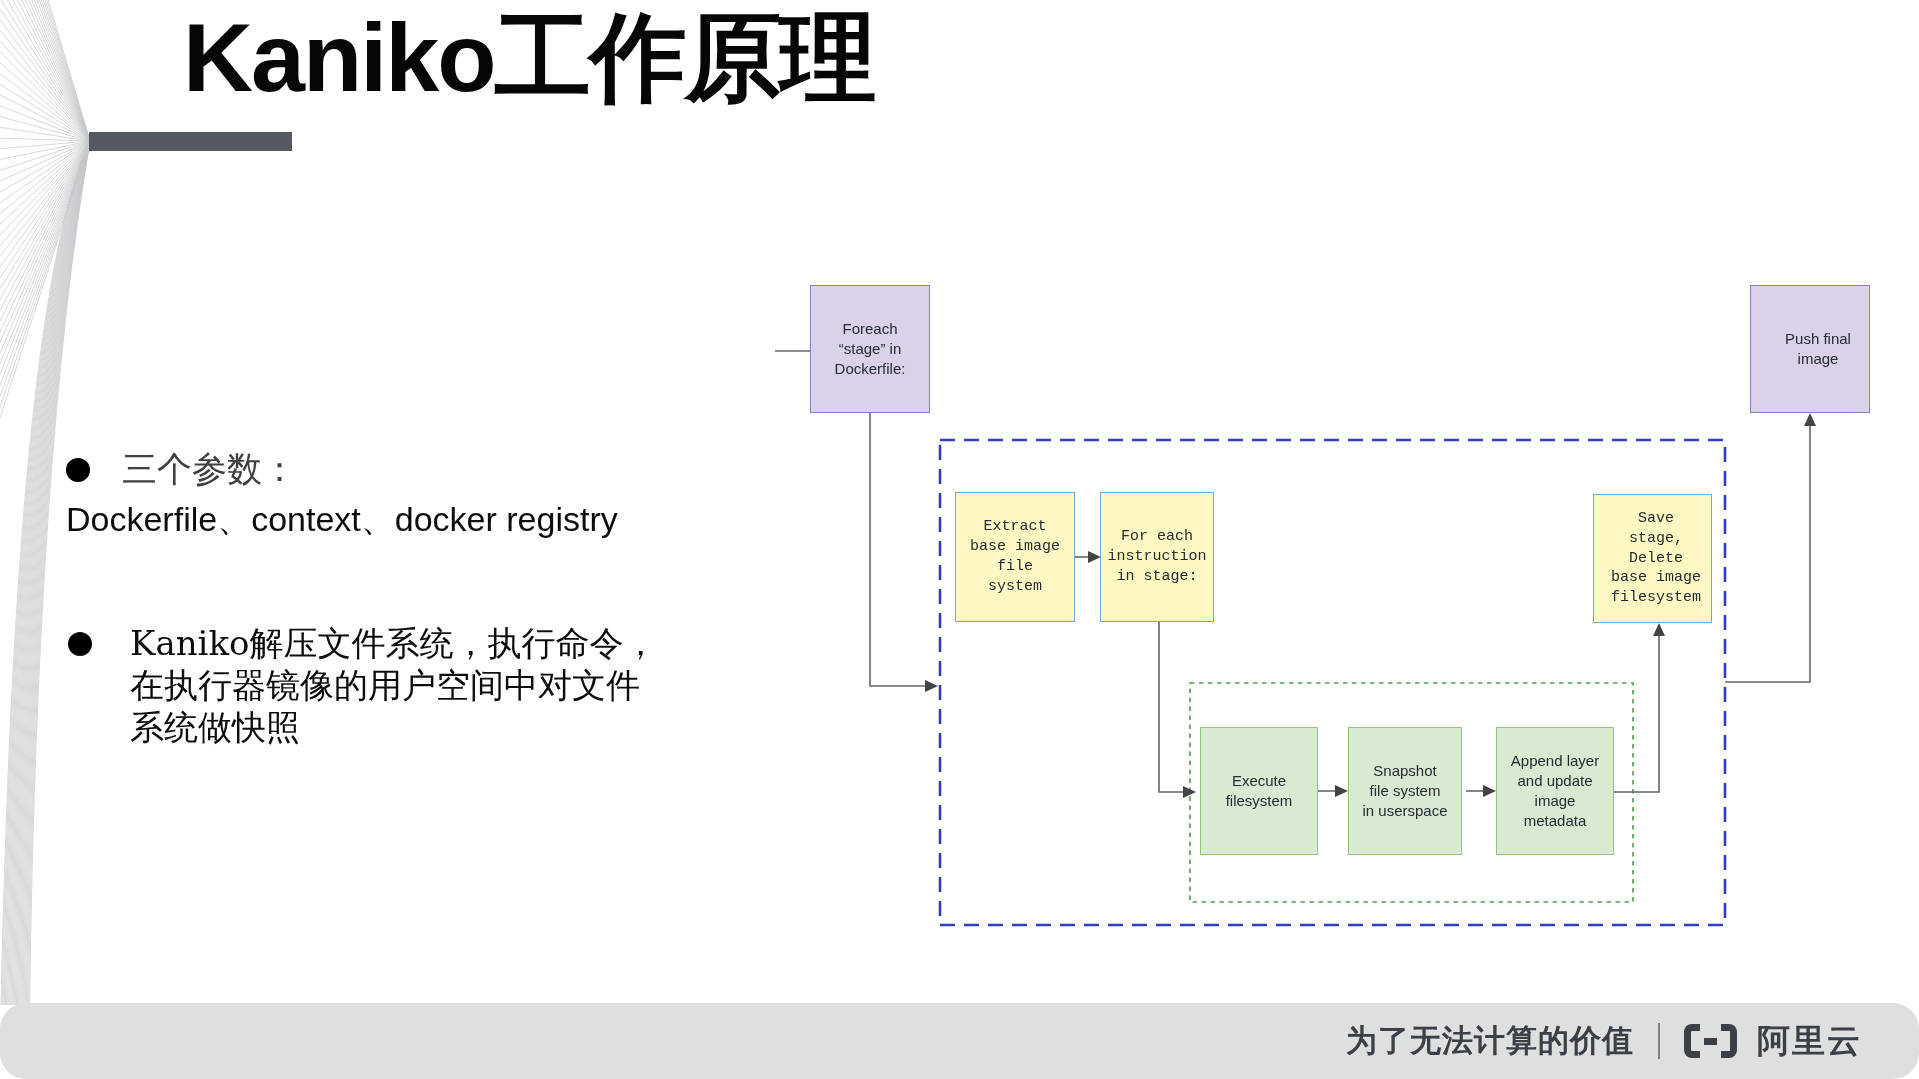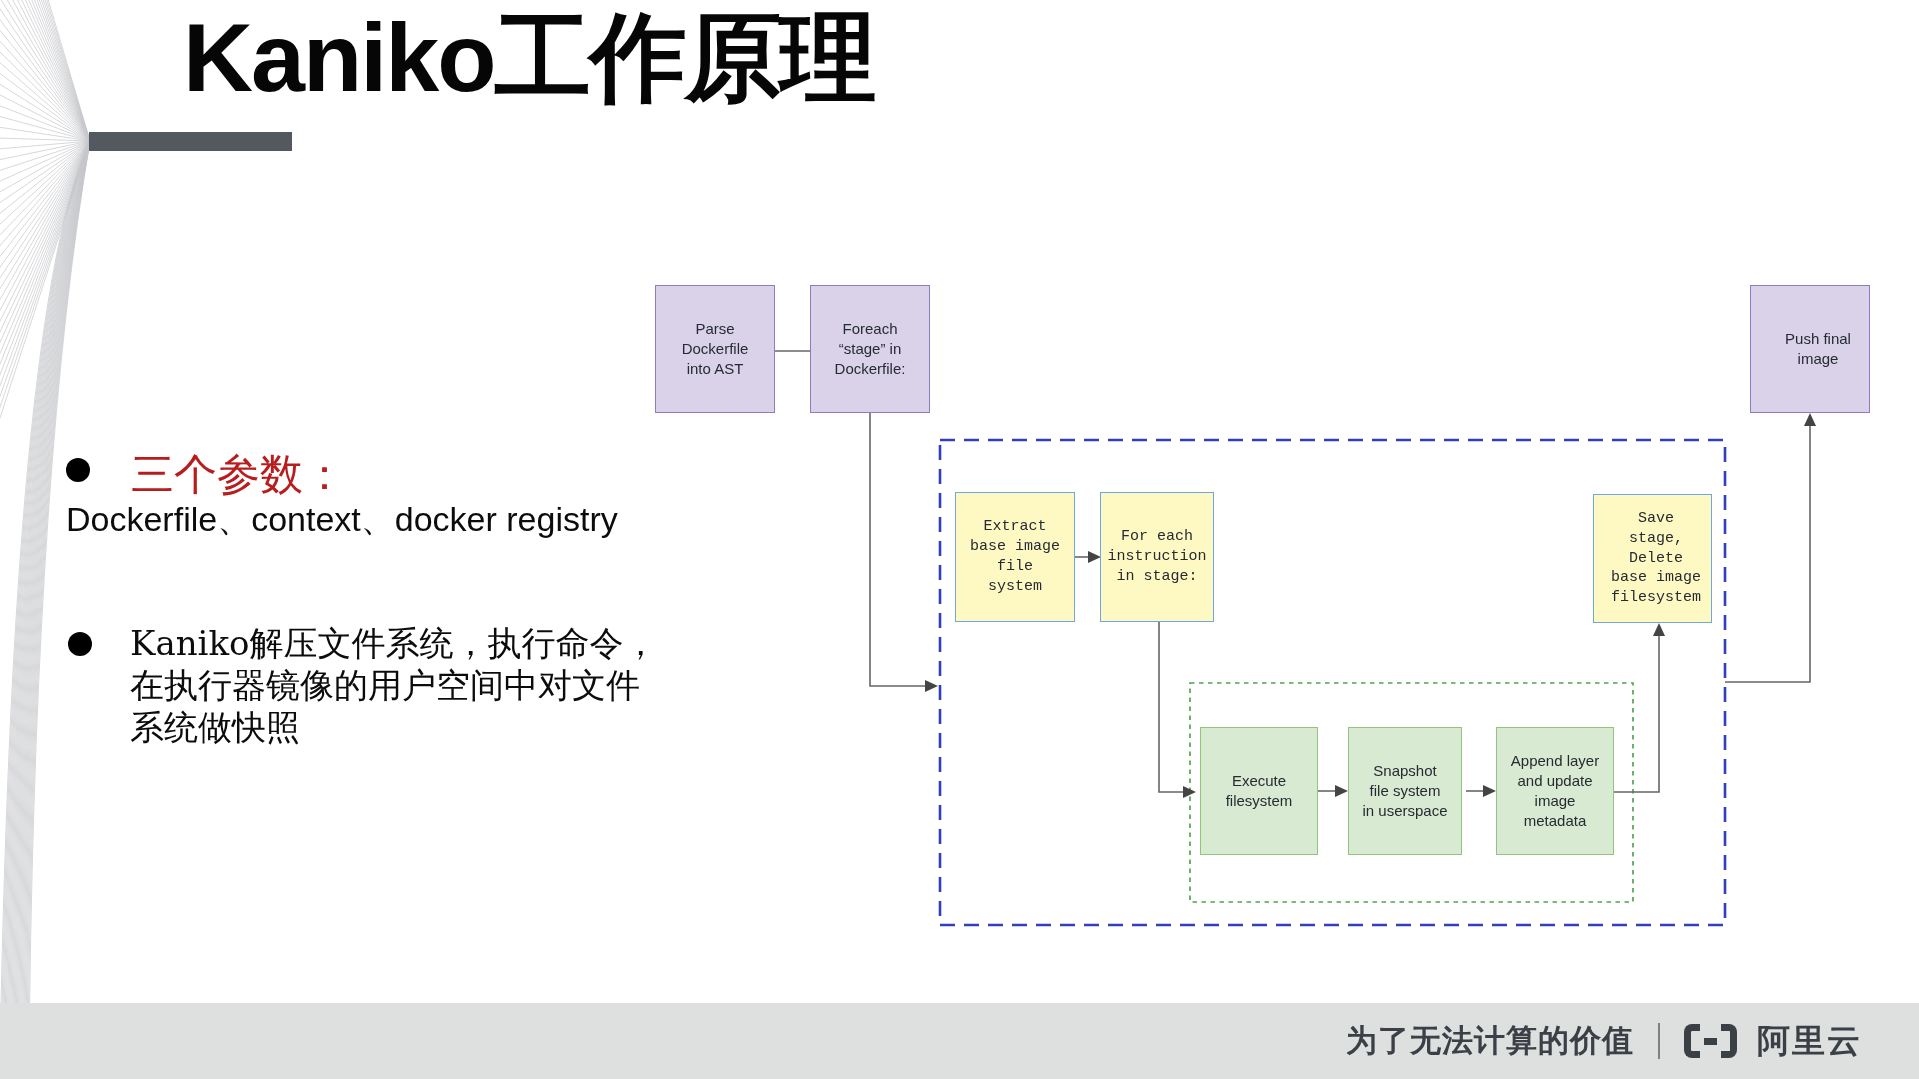--- a/index.html
+++ b/index.html
@@ -21,22 +21,22 @@
     white-space:nowrap;
   }
   
   .bullet-dot{
     position:absolute;width:24px;height:24px;border-radius:50%;
     background:#000;
   }
   #bullet1-dot{left:66px;top:458px;}
   #bullet2-dot{left:68px;top:632px;}
   #bullet1-heading{
-    position:absolute;left:131px;top:446px;margin:0;
-    font-size:43px;color:#b91c1c;font-weight:400;
+    position:absolute;left:122px;top:446px;margin:0;
+    font-size:35px;color:#404040;font-weight:400;
     font-family:"DejaVu Serif","Liberation Serif",serif;white-space:nowrap;
   }
   #bullet1-body{
     position:absolute;left:66px;top:497px;margin:0;
     font-size:34px;color:#0c0c0c;
     font-family:"Liberation Sans","DejaVu Sans",sans-serif;white-space:nowrap;
   }
   #bullet2-text{
     position:absolute;left:130px;top:622px;margin:0;
     font-size:34px;line-height:42px;color:#0c0c0c;
@@ -59,21 +59,21 @@
   #node-extract-base{left:955px;top:492px;width:120px;height:130px;}
   #node-for-each-instruction{left:1100px;top:492px;width:114px;height:130px;}
   #node-save-stage{left:1593px;top:494px;width:119px;height:129px;padding-left:20px;}
   #node-execute{left:1200px;top:727px;width:118px;height:128px;}
   #node-snapshot{left:1348px;top:727px;width:114px;height:128px;}
   #node-append{left:1496px;top:727px;width:118px;height:128px;}
   
   #footer{
     position:absolute;left:0;top:1003px;width:1919px;height:76px;
     background:#dedfdf;display:flex;align-items:center;justify-content:flex-end;
-    padding-right:57px;box-sizing:border-box;
+    padding-right:57px;box-sizing:border-box;border-radius:26px;
   }
   #footer-slogan{
     font-size:31px;font-weight:700;color:#3b4046;letter-spacing:1px;
     font-family:"Liberation Sans","DejaVu Sans",sans-serif;
   }
   #footer-sep{
     width:2px;height:36px;background:#7c8186;margin:0 24px;
   }
   #aliyun-logo{display:flex;align-items:center;margin-right:10px;}
   .bracket{width:16px;height:34px;box-sizing:border-box;border:7px solid #3b4046;}
@@ -211,23 +211,20 @@
       <polygon points="938,686 925,680 925,692"></polygon>
       <polygon points="1101,557 1088,551 1088,563"></polygon>
       <polygon points="1196,792 1183,786 1183,798"></polygon>
       <polygon points="1348,791 1335,785 1335,797"></polygon>
       <polygon points="1496,791 1483,785 1483,797"></polygon>
       <polygon points="1659,623 1653,636 1665,636"></polygon>
       <polygon points="1810,413 1804,426 1816,426"></polygon>
     </g>
   </svg>
 
-  <div id="node-parse" class="node purple">
-    <span>Parse Dockerfile into AST</span>
-  </div>
   <div id="node-foreach-stage" class="node purple">
     <span>Foreach “stage” in Dockerfile:</span>
   </div>
   <div id="node-extract-base" class="node blue">
     <span>Extract base image file system</span>
   </div>
   <div id="node-for-each-instruction" class="node blue">
     <span>For each instruction in stage:</span>
   </div>
   <div id="node-execute" class="node green">

